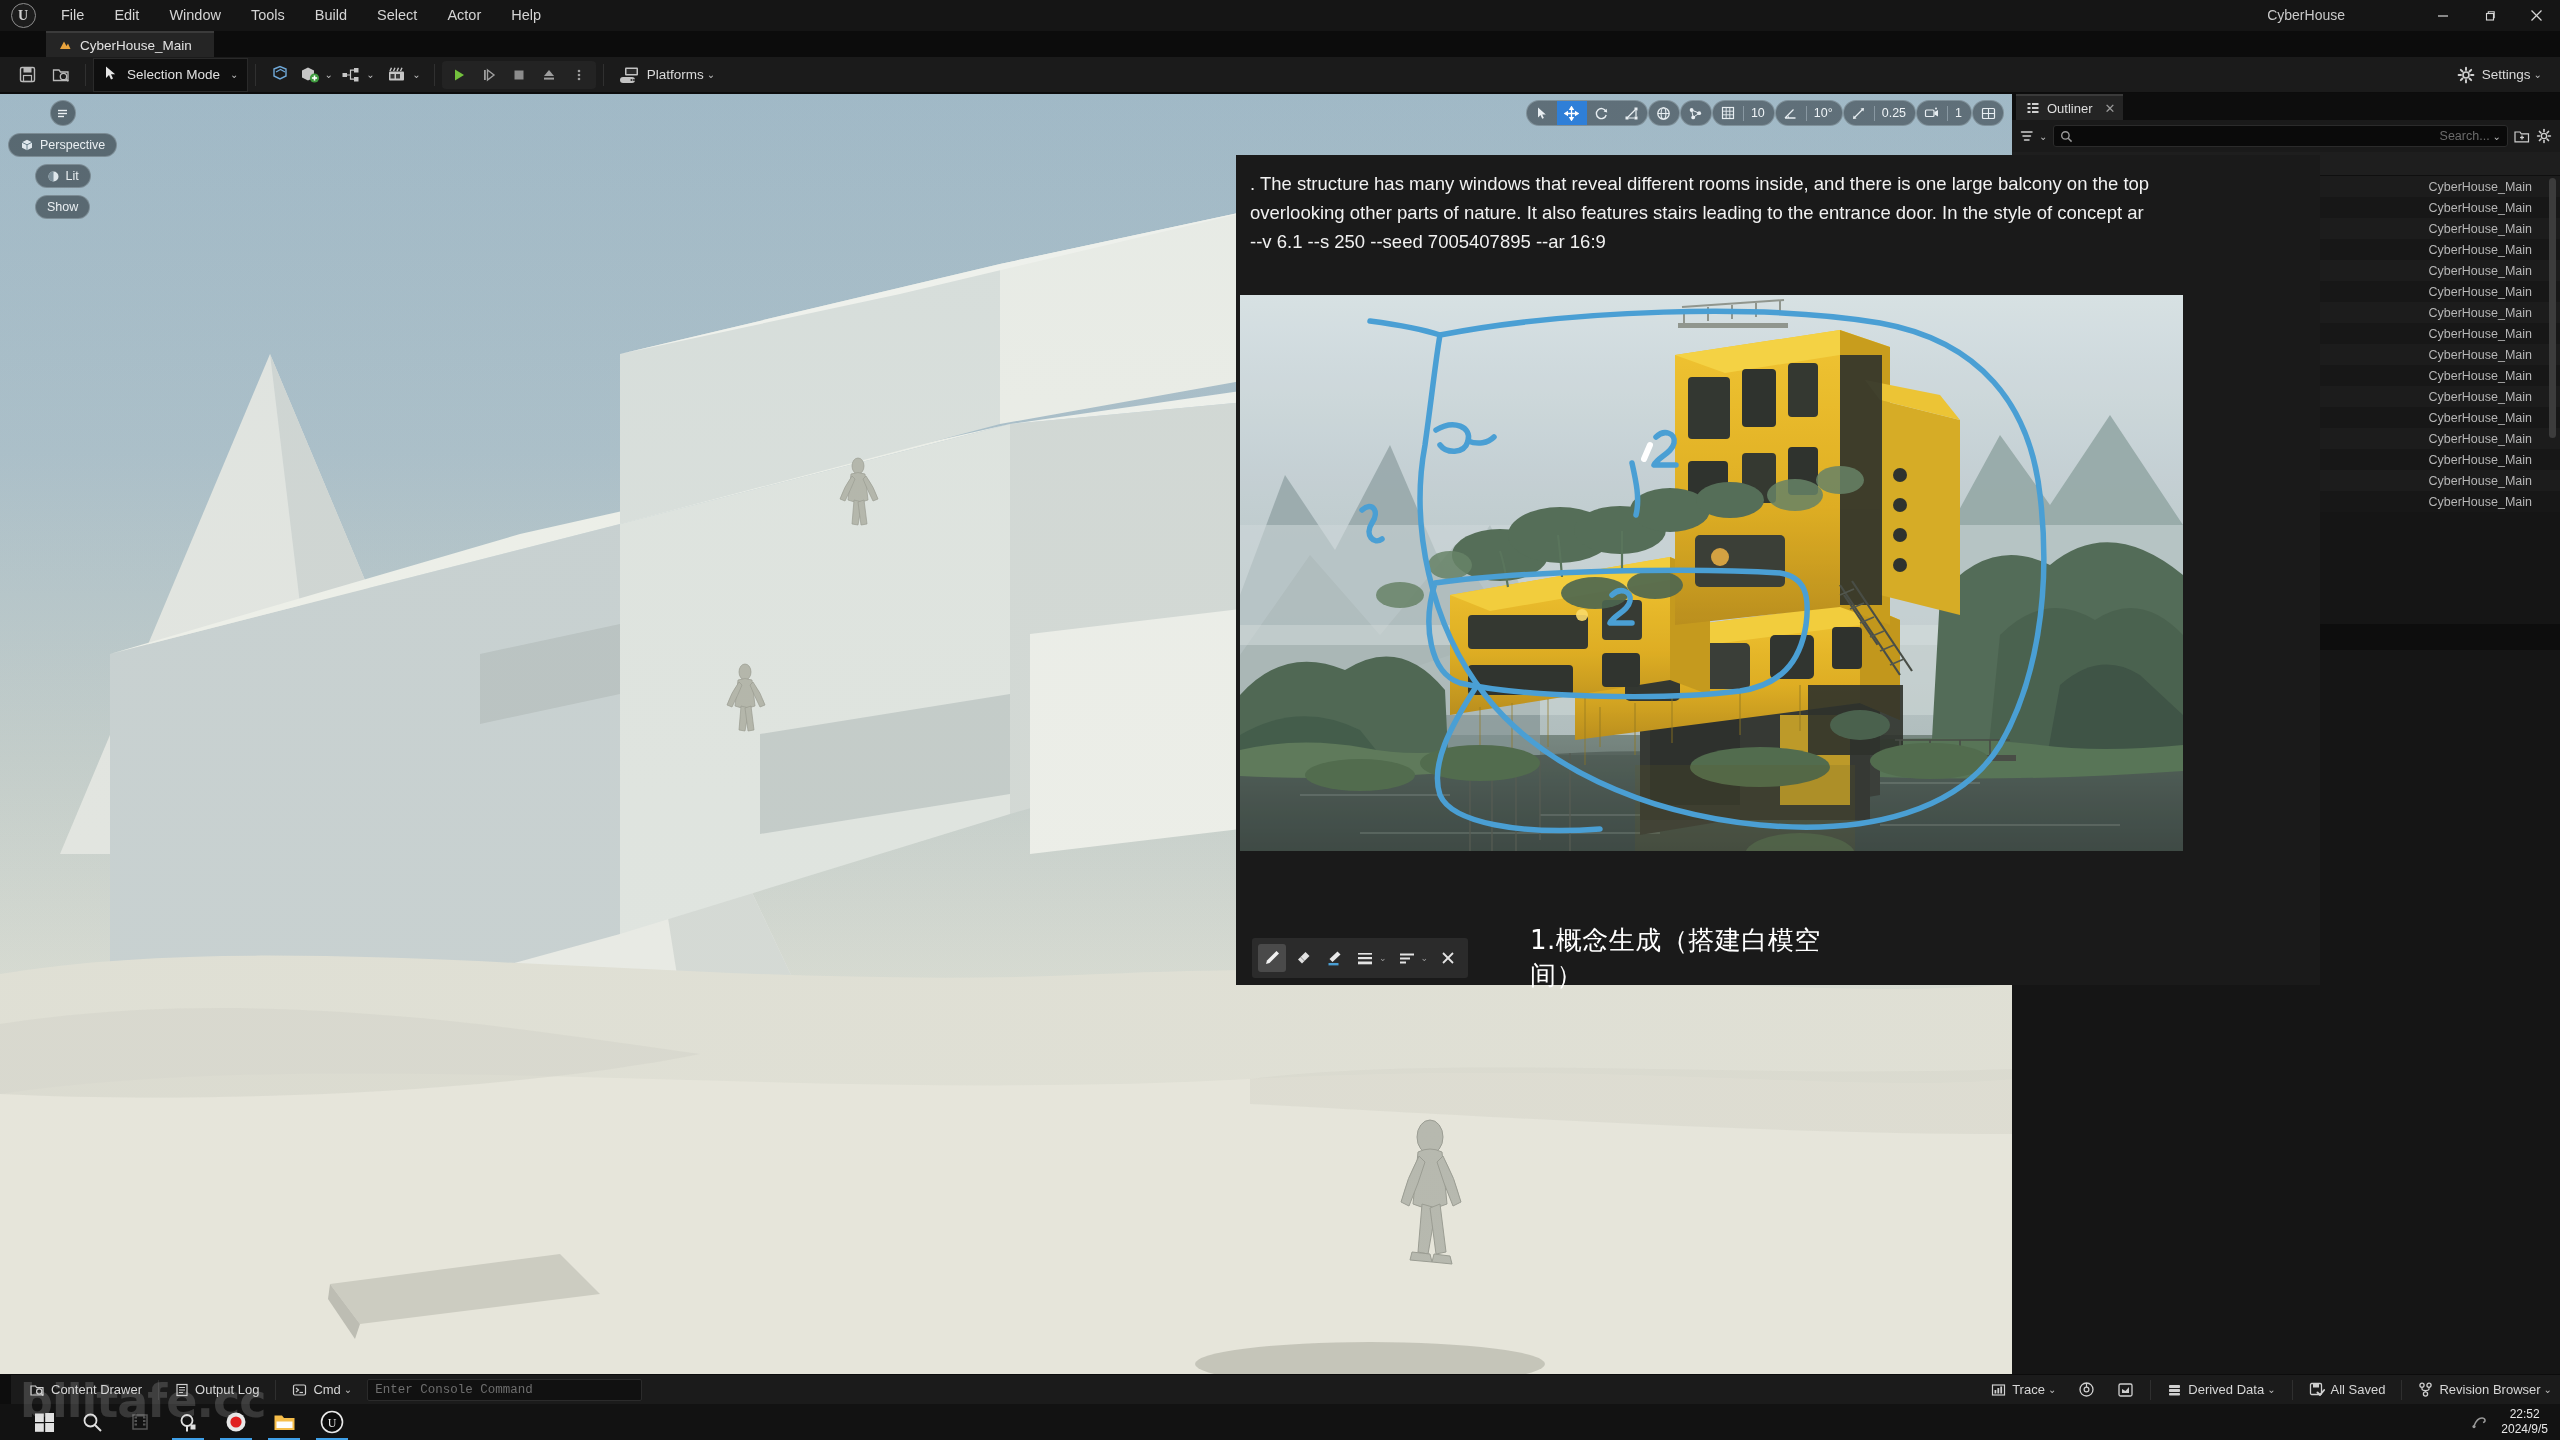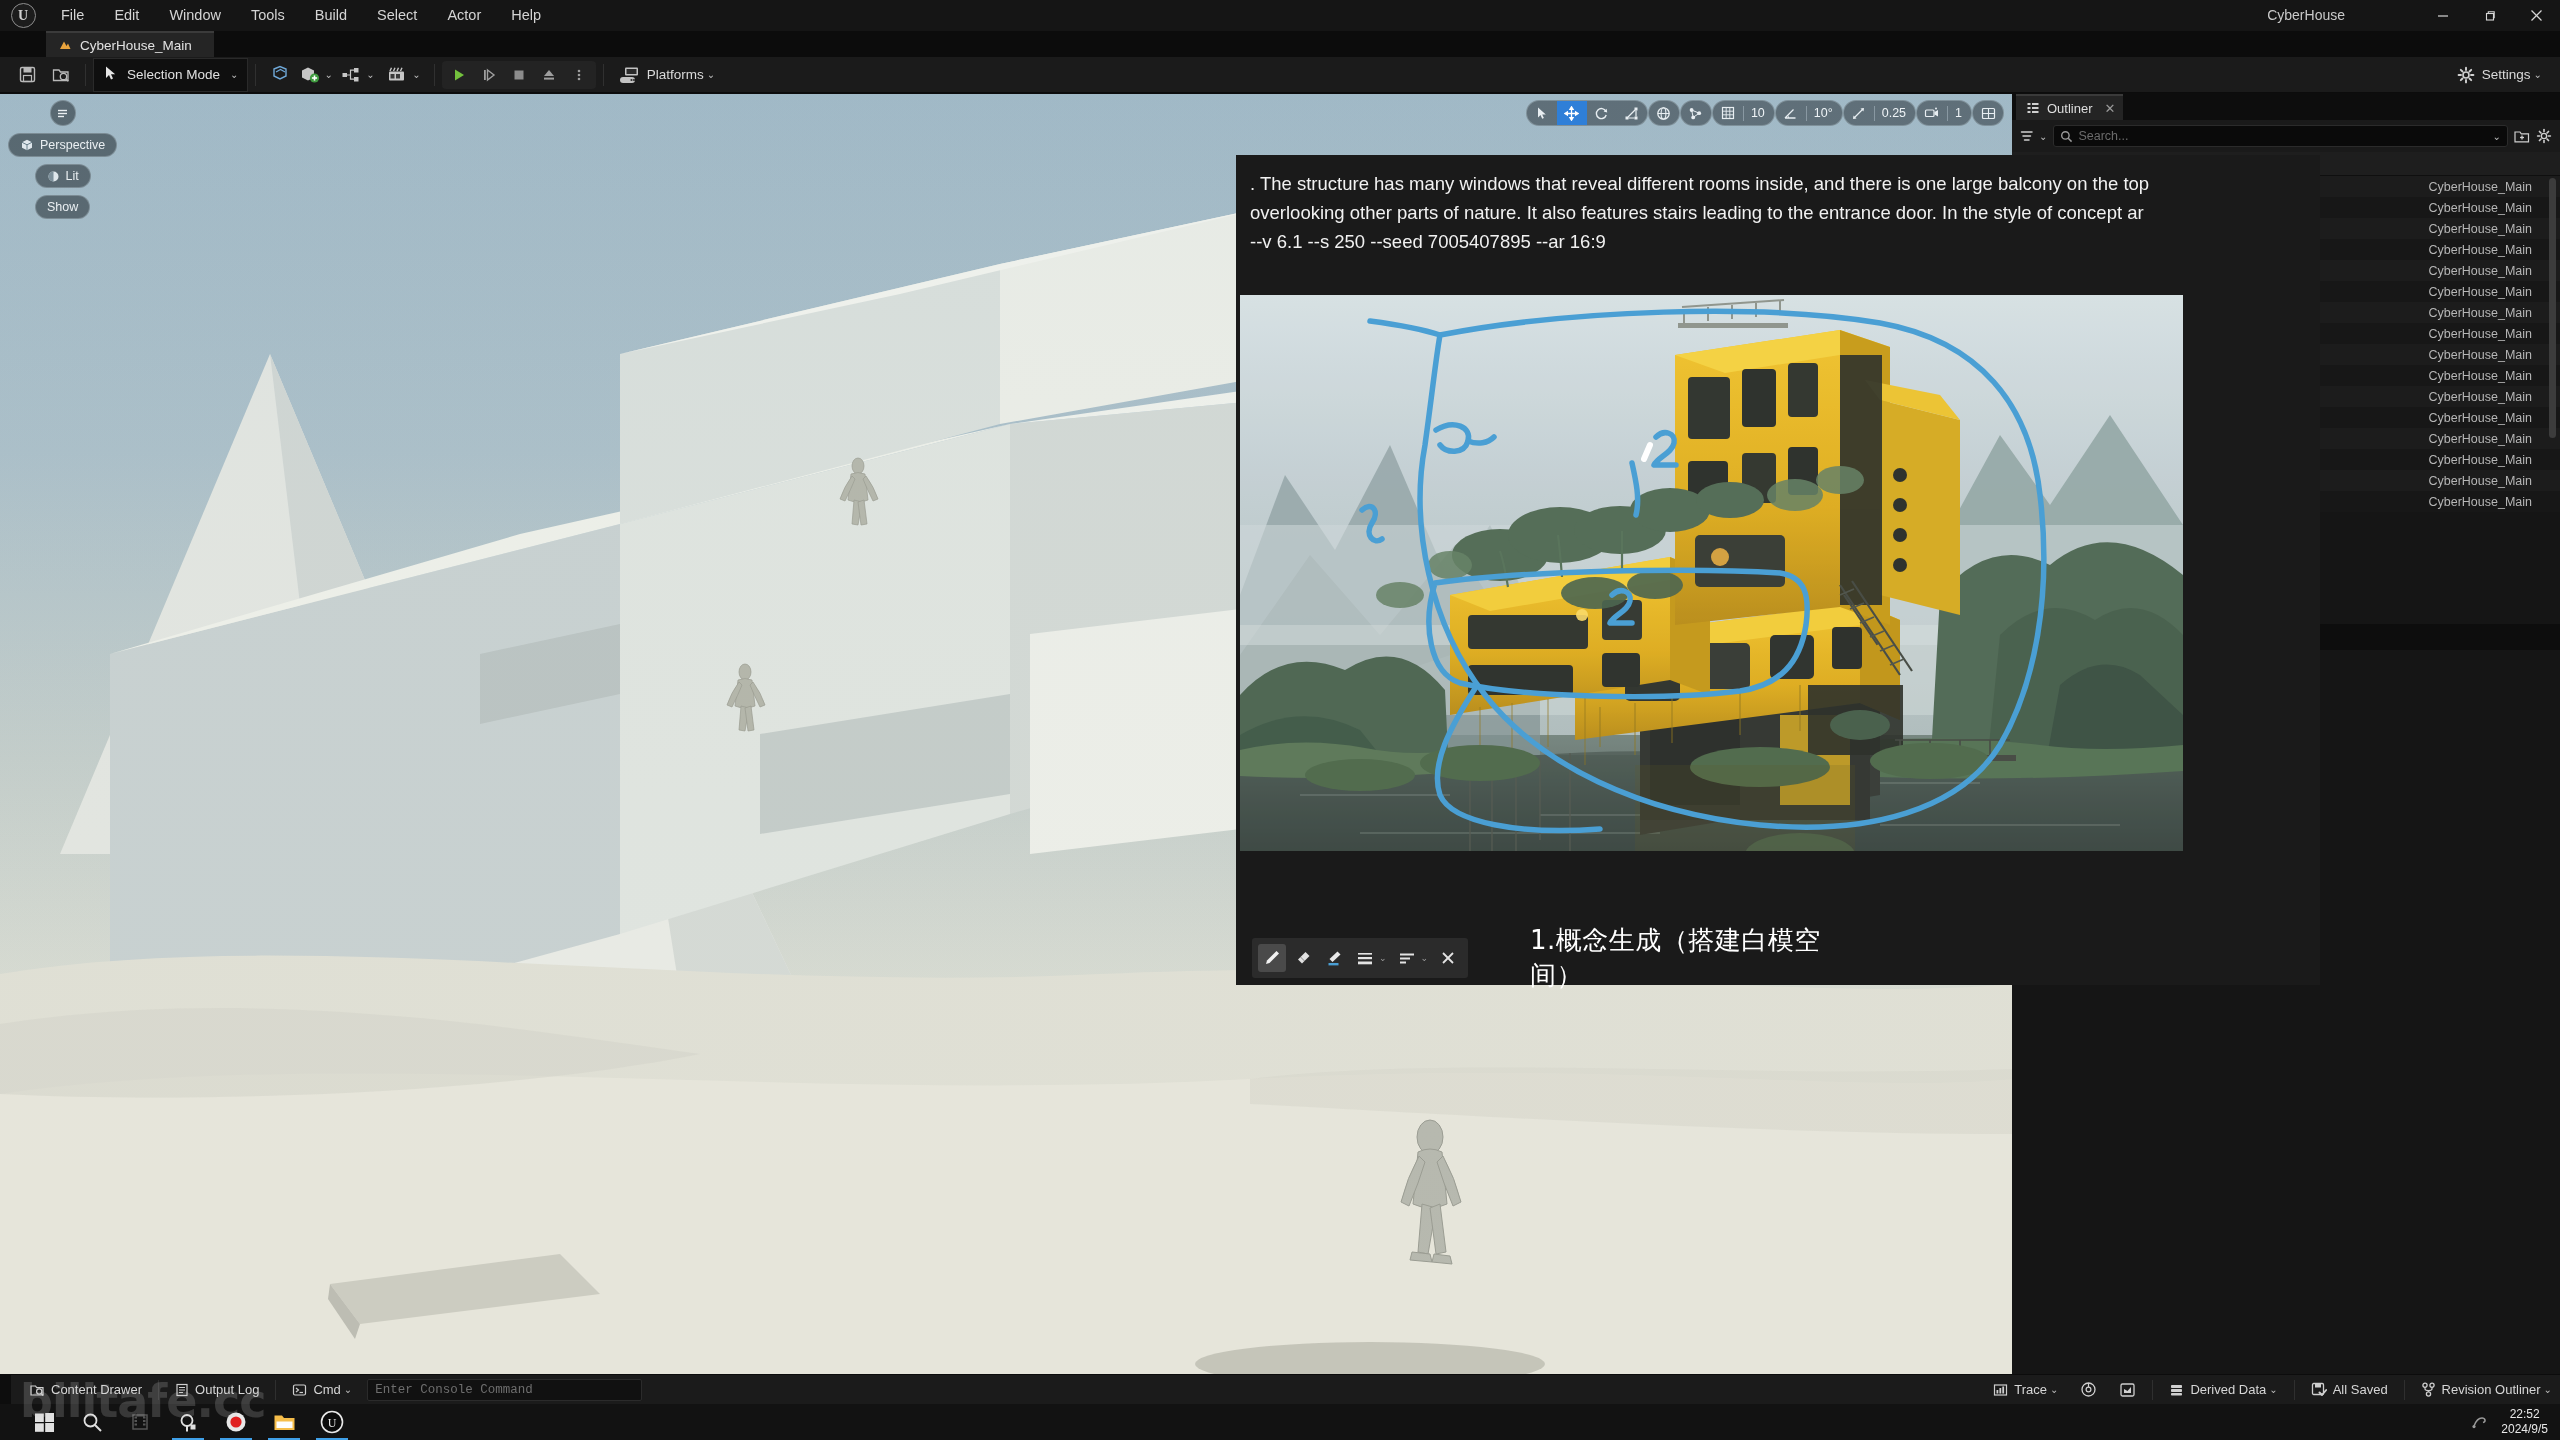--- a/index.html
+++ b/index.html
@@ -140,21 +140,21 @@
     height: 32px; display: flex; align-items: center; padding: 0 8px; gap: 6px;
     background: #1a1a1a;
   }
   .filter-btn { display: flex; align-items: center; color: #cfcfcf; }
   .search-box {
     flex: 1; height: 22px; background: #0a0a0a; border: 1px solid #2b2b2b; border-radius: 3px;
     display: flex; align-items: center; padding: 0 6px;
   }
   .search-box input {
     flex: 1; background: transparent; border: none; outline: none;
-    color: #c4b5fd; font-size: 12.5px; font-family: "Liberation Sans", sans-serif;
+    color: #c4b5fd; font-size: 12.5px; font-family: "Liberation Sans", sans-serif; text-align: right;
   }
   .search-box input::placeholder { color: #6b6b6b; }
   .outliner-header {
     height: 24px; background: #1e1e1e; display: flex; align-items: center;
     border-bottom: 1px solid #0f0f0f;
   }
   .outliner-header .col-label { color: #b4b4b4; font-size: 12.5px; padding-left: 16px; }
   .outliner-list { position: relative; }
   .ol-row {
     height: 21px; display: flex; align-items: center; justify-content: flex-end;
@@ -1177,21 +1177,21 @@
       <div class="sb-btn">
         <span class="sbi">
           <svg width="15" height="15" viewBox="0 0 15 15">
               <circle cx="4" cy="3.2" r="2.1" fill="none" stroke="#cfcfcf" stroke-width="1.3"></circle>
               <circle cx="11" cy="3.2" r="2.1" fill="none" stroke="#cfcfcf" stroke-width="1.3"></circle>
               <circle cx="7.5" cy="12" r="2.1" fill="none" stroke="#cfcfcf" stroke-width="1.3"></circle>
               <path d="M4 5.3 v1.7 q0 1.5 3.5 1.5 q3.5 0 3.5 -1.5 v-1.7" fill="none" stroke="#cfcfcf" stroke-width="1.2"></path>
               <line x1="7.5" y1="8.5" x2="7.5" y2="9.9" stroke="#cfcfcf" stroke-width="1.2"></line>
             </svg>
         </span>
-        <span>Revision Outliner</span>
+        <span>Revision Browser</span>
         <span class="combo-caret">⌄</span>
       </div>
     </div>
   </div>
 
   <div class="watermark">bilitafe.cc</div>
   <div class="taskbar">
     <div class="tk-icon" style="margin-left:20px;">
       <svg width="21" height="21" viewBox="0 0 21 21">
           <rect x="1" y="1.5" width="8.8" height="8.5" fill="#e0e0e0"></rect>

